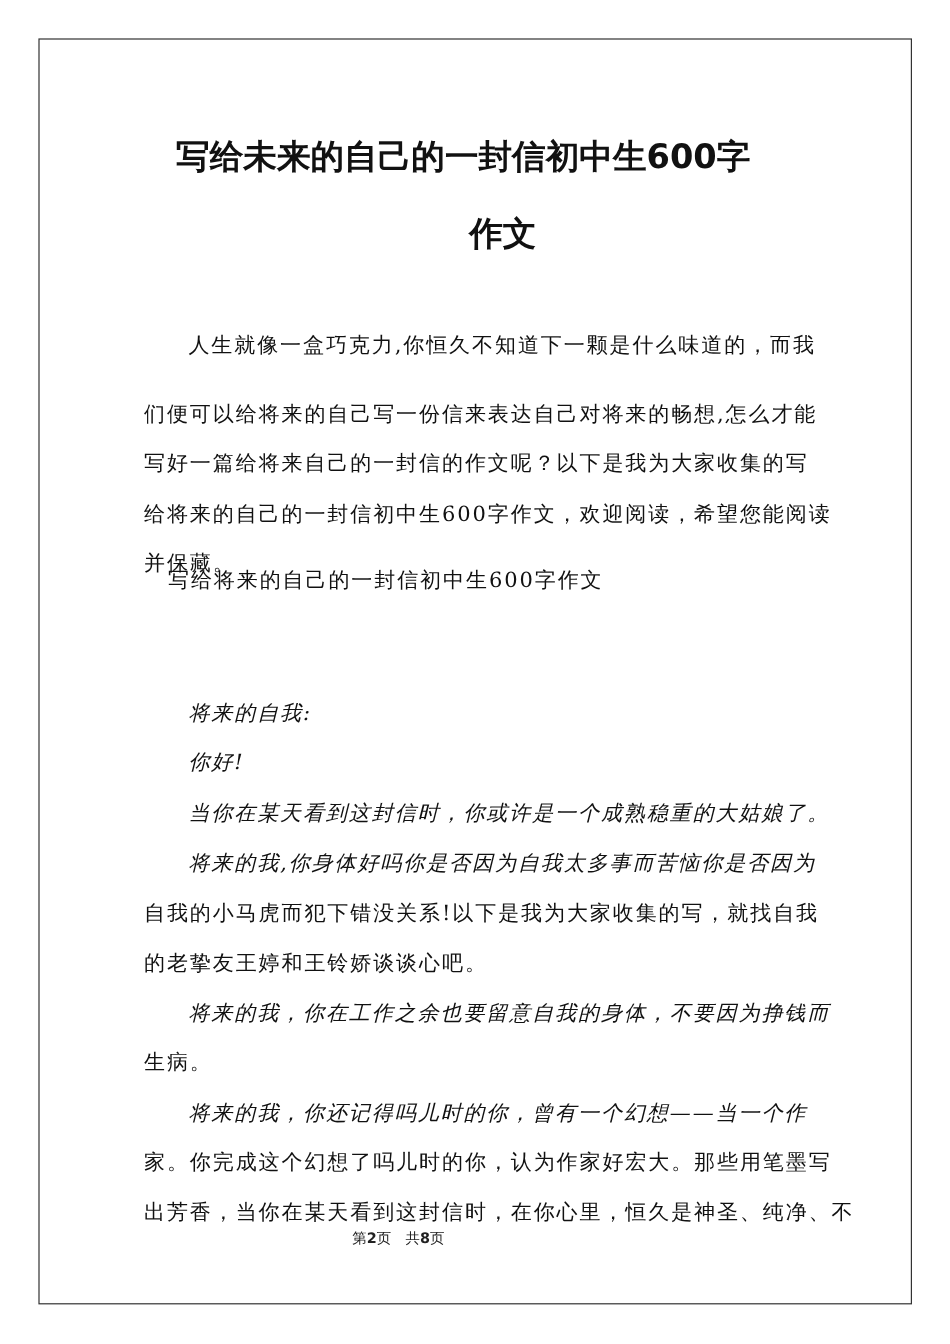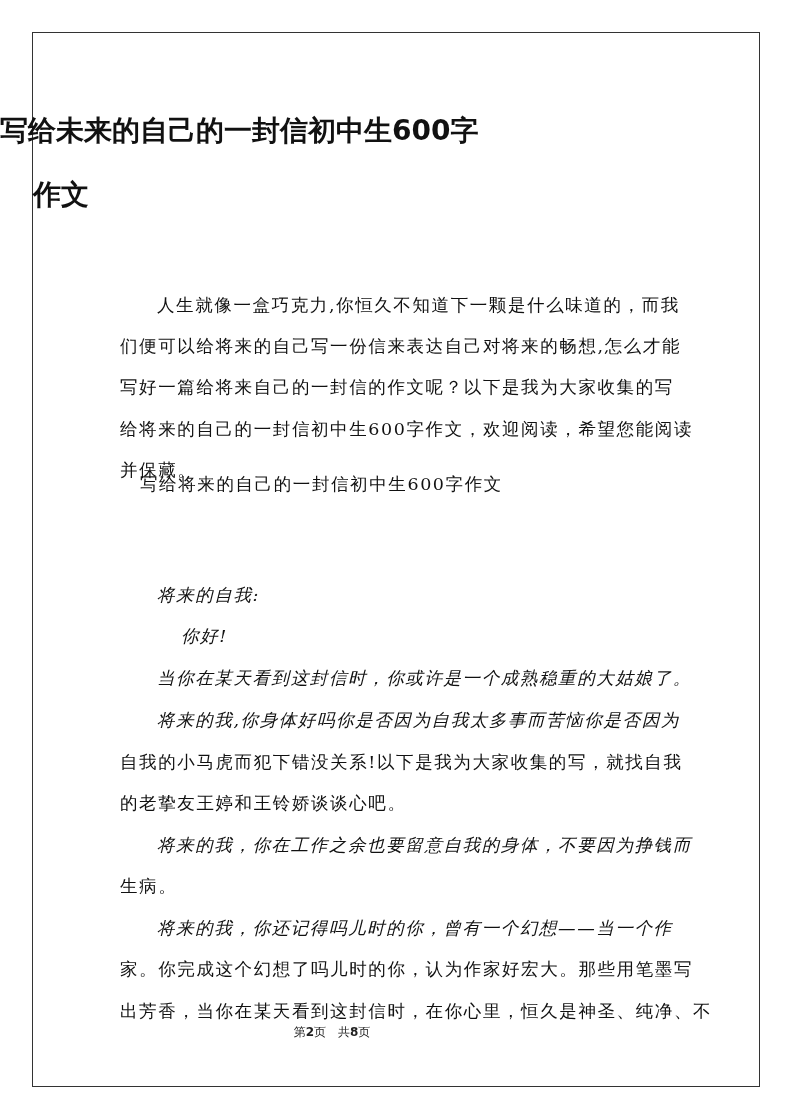--- a/index.html
+++ b/index.html
@@ -21,21 +21,21 @@
       top: 32px;
       width: 728px;
       height: 1055px;
       border: 1.5px solid #333333;
       box-sizing: border-box;
     }
     .title {
       position: absolute;
       left: 0;
       width: 772px;
-      text-align: left;
+      text-align: center;
       font-family: "DejaVu Sans", "Liberation Sans", sans-serif;
       font-weight: bold;
       font-size: 28px;
       color: #111;
       letter-spacing: 0px;
     }
     .title.l1 { top: 112px; }
     .title.l2 { top: 176px; margin-left: 33px; }
     .line {
       position: absolute;
@@ -61,30 +61,30 @@
     .footer b { font-weight: bold; }
   </style>
 </head>
 <body>
 
 <div class="page-border"></div>
 
 <div class="title l1">写给未来的自己的一封信初中生600字</div>
 <div class="title l2">作文</div>
 
-<div class="line indent1" style="top:293px;">人生就像一盒巧克力,你恒久不知道下一颗是什么味道的，而我</div>
+<div class="line indent1" style="top:276px;">人生就像一盒巧克力,你恒久不知道下一颗是什么味道的，而我</div>
 <div class="line" style="top:334px;">们便可以给将来的自己写一份信来表达自己对将来的畅想,怎么才能</div>
 <div class="line" style="top:375px;">写好一篇给将来自己的一封信的作文呢？以下是我为大家收集的写</div>
 <div class="line" style="top:417px;">给将来的自己的一封信初中生600字作文，欢迎阅读，希望您能阅读</div>
 <div class="line" style="top:458px;">并保藏。</div>
 
 <div class="line indent-sub" style="top:472px;">写给将来的自己的一封信初中生600字作文</div>
 
 <div class="line indent2" style="top:583px;">将来的自我:</div>
-<div class="line indent2" style="top:624px;margin-left:24px;">你好!</div>
+<div class="line indent2" style="top:624px;">你好!</div>
 
 <div class="line indent2" style="top:666px;">当你在某天看到这封信时，你或许是一个成熟稳重的大姑娘了。</div>
 <div class="line indent2" style="top:708px;">将来的我,你身体好吗你是否因为自我太多事而苦恼你是否因为</div>
 <div class="line" style="top:750px;">自我的小马虎而犯下错没关系!以下是我为大家收集的写，就找自我</div>
 <div class="line" style="top:791px;">的老挚友王婷和王铃娇谈谈心吧。</div>
 <div class="line indent2" style="top:833px;">将来的我，你在工作之余也要留意自我的身体，不要因为挣钱而</div>
 <div class="line" style="top:874px;">生病。</div>
 <div class="line indent2" style="top:916px;">将来的我，你还记得吗儿时的你，曾有一个幻想——当一个作</div>
 <div class="line" style="top:957px;">家。你完成这个幻想了吗儿时的你，认为作家好宏大。那些用笔墨写</div>
 <div class="line" style="top:999px;">出芳香，当你在某天看到这封信时，在你心里，恒久是神圣、纯净、不</div>

